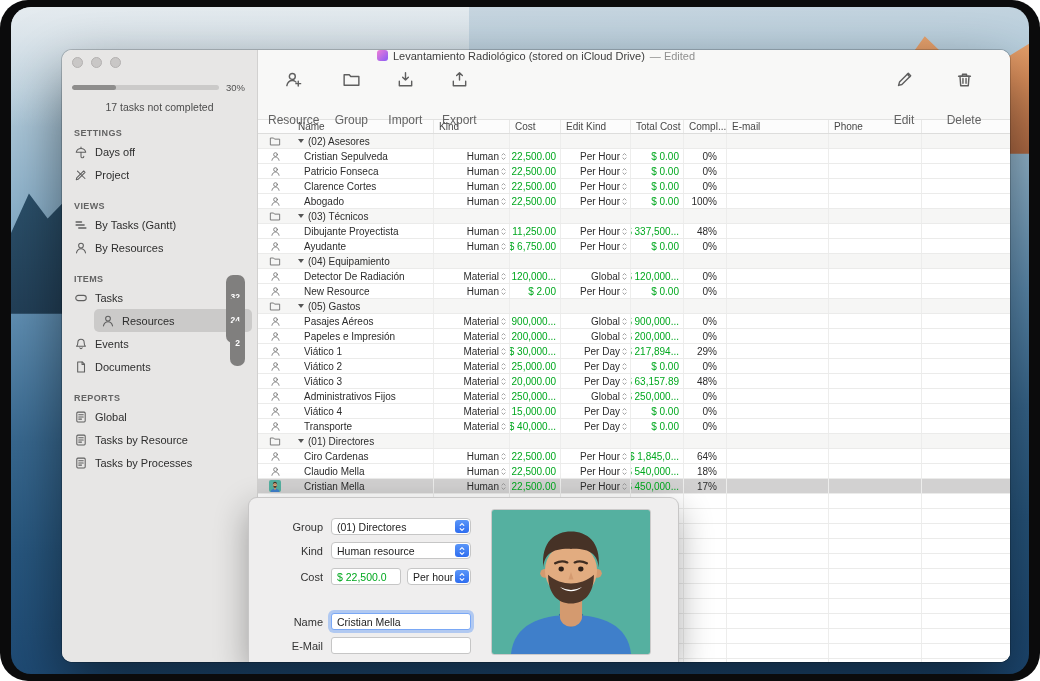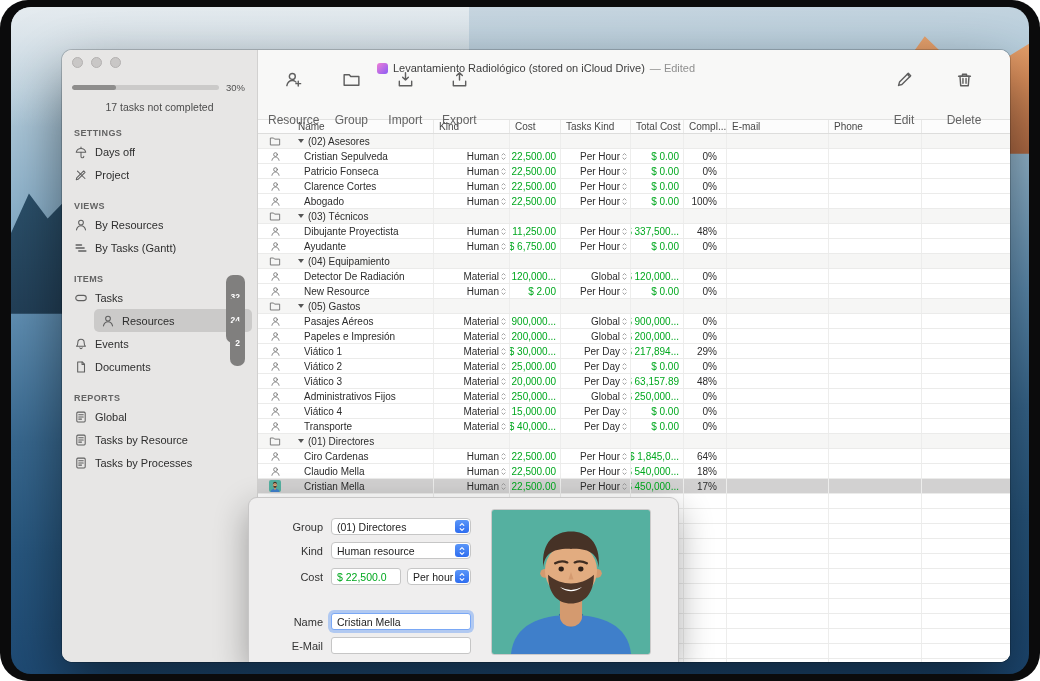--- a/index.html
+++ b/index.html
@@ -20,21 +20,21 @@
     clip-path:polygon(0% 100%,0% 45%,22% 18%,45% 35%,68% 22%,100% 60%,100% 100%); }
   .wp-haze { position:absolute; left:0; top:0; width:45%; height:18%;
     background:linear-gradient(180deg,rgba(235,240,243,.8),rgba(235,240,243,0)); }
 
   
   .window { position:absolute; left:51px; top:43px; width:948px; height:612px;
     border-radius:10px; overflow:hidden; background:#fff; z-index:5;
     box-shadow:0 24px 60px rgba(0,0,0,.5), 0 0 0 1px rgba(0,0,0,.18); }
 
   .titlebar { position:absolute; left:0; right:0; top:0; height:24px; z-index:6;
-    display:flex; align-items:flex-end; justify-content:center; gap:5px;
+    display:flex; align-items:flex-start; justify-content:center; gap:5px;
     font-size:11px; color:#3d3d3d; pointer-events:none; }
   .titlebar .edited { color:#8f8f8f; }
   .app-badge { width:11px; height:11px; border-radius:3px;
     background:linear-gradient(135deg,#ef7ed6,#8a5cf5); flex:none; }
   .lights { position:absolute; left:10px; top:7px; display:flex; gap:8px; z-index:7; }
   .light { width:11px; height:11px; border-radius:50%; background:#c9c7c6;
     border:1px solid #b3b1b0; }
 
   
   .sidebar { position:absolute; left:0; top:0; bottom:0; width:196px;
@@ -193,34 +193,34 @@
                   <path d="M4 3.5l8.5 8.5"></path>
                 </svg>
               </span>
          <span class="sb-label">Project</span>
 
        </div>
             <div class="sb-header">VIEWS</div>
             <div class="sb-item">
          <span class="sb-icon icn">
                 <svg viewBox="0 0 16 16">
+                  <path d="M2.5 4.5h6M2.5 8h9M5.5 11.5h8" style="stroke-width:1.8"></path>
+                </svg>
+              </span>
+         <span class="sb-label">By Tasks (Gantt)</span>
+
+       </div>
+            <div class="sb-item">
+         <span class="sb-icon icn">
+                <svg viewBox="0 0 16 16">
                   <circle cx="8" cy="5.2" r="2.7"></circle>
                   <path d="M2.8 13.6c.7-3.2 2.8-4.8 5.2-4.8s4.5 1.6 5.2 4.8"></path>
                 </svg>
               </span>
          <span class="sb-label">By Resources</span>
-
-       </div>
-            <div class="sb-item">
-         <span class="sb-icon icn">
-                <svg viewBox="0 0 16 16">
-                  <path d="M2.5 4.5h6M2.5 8h9M5.5 11.5h8" style="stroke-width:1.8"></path>
-                </svg>
-              </span>
-         <span class="sb-label">By Tasks (Gantt)</span>
 
        </div>
             <div class="sb-header">ITEMS</div>
             <div class="sb-item">
          <span class="sb-icon icn">
                 <svg viewBox="0 0 16 16">
                   <rect x="2" y="5" width="12" height="6" rx="3"></rect>
                 </svg>
               </span>
          <span class="sb-label">Tasks</span>
@@ -350,21 +350,21 @@
                 </span>
                 <span class="tb-label">Delete</span>
               </div>
             </div>
         </div>
         <div class="thead" id="thead">
             <div class="th icon-th"></div>
             <div class="th th-name">Name</div>
             <div class="th th-kind">Kind</div>
             <div class="th th-cost">Cost</div>
-            <div class="th th-ckind">Tasks Kind</div>
+            <div class="th th-ckind">Edit Kind</div>
             <div class="th th-total">Total Cost</div>
             <div class="th th-compl">Compl...</div>
             <div class="th th-email">E-mail</div>
             <div class="th th-phone">Phone</div>
             <div class="th th-rest"></div>
           </div>
         <div id="table-body">
             <div class="trow group">
               <div class="c icon-c">
                 <span class="icn row-folder">

